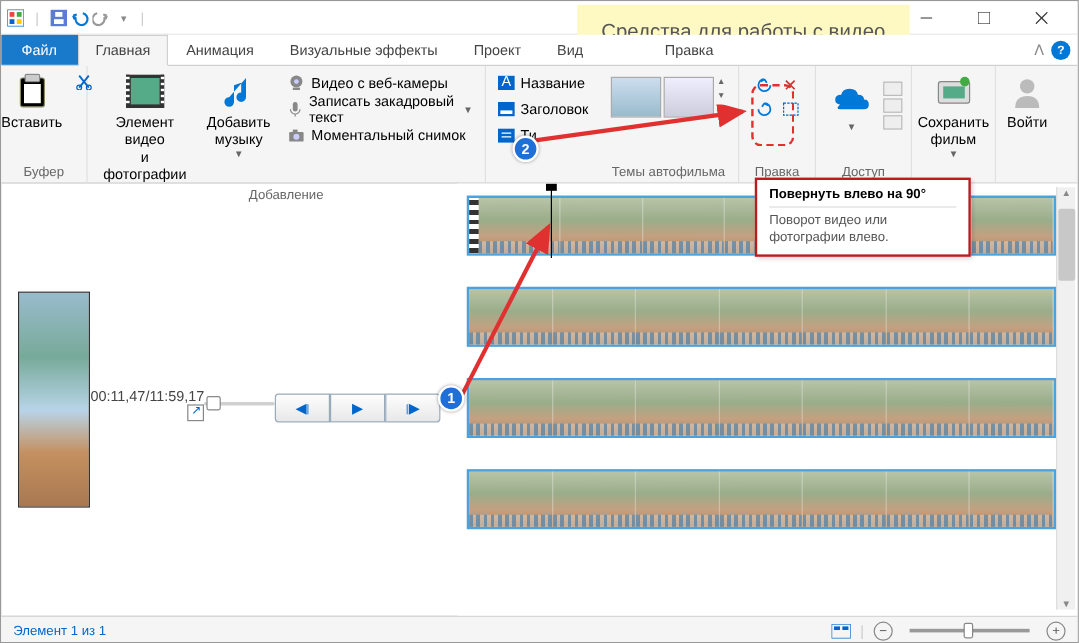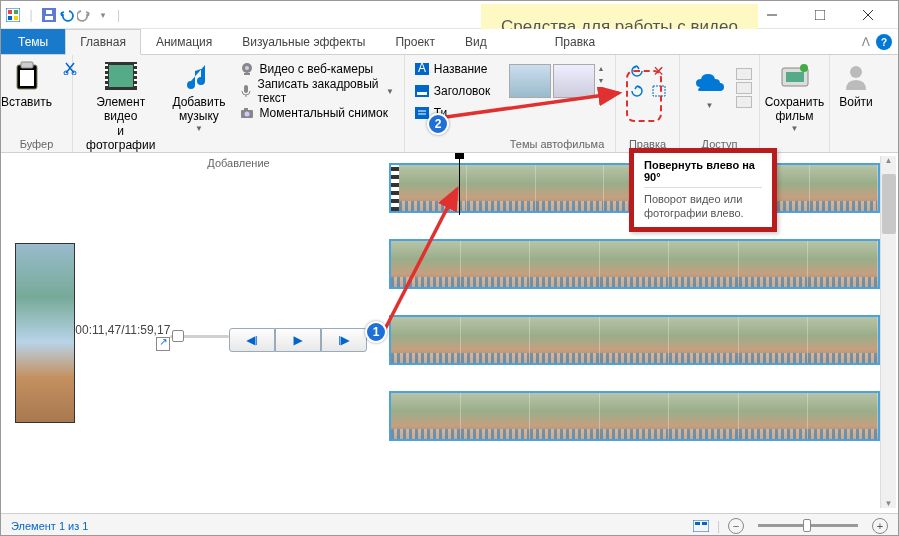--- a/index.html
+++ b/index.html
@@ -46,21 +46,21 @@
 .playhead{position:absolute;left:68px;top:-8px;width:1px;height:58px;background:#000}
 .playhead::before{content:"";position:absolute;top:-4px;left:-4px;width:9px;height:6px;background:#000}
 .scrollbar-v{position:absolute;right:2px;top:155px;width:16px;height:352px;background:#f0f0f0;border-left:1px solid #ddd}
 .scroll-thumb-v{position:absolute;top:18px;width:14px;left:1px;height:60px;background:#c8c8c8;border-radius:2px}
 .statusbar{height:24px;background:#f5f5f5;border-top:1px solid #d0d0d0;display:flex;align-items:center;padding:0 10px}
 .status-text{color:#0066cc;font-size:11px}
 .status-right{margin-left:auto;display:flex;align-items:center;gap:8px}
 .zoom-slider{width:100px;height:3px;background:#999;position:relative;margin:0 6px}
 .zoom-thumb{position:absolute;left:45px;top:-5px;width:8px;height:13px;background:#fff;border:1px solid #888;border-radius:2px}
 .circle-btn{width:16px;height:16px;border:1px solid #888;border-radius:50%;display:flex;align-items:center;justify-content:center;cursor:pointer;font-size:11px;color:#555}
-.tooltip{position:absolute;left:628px;top:147px;background:#fff;border:5px solid #b91c1c;padding:6px 10px;box-shadow:2px 2px 4px rgba(0,0,0,.2);z-index:10;width:148px}
+.tooltip{position:absolute;left:628px;top:147px;background:#fff;border:2px solid #b91c1c;padding:6px 10px;box-shadow:2px 2px 4px rgba(0,0,0,.2);z-index:10;width:180px}
 .tooltip-title{font-weight:bold;font-size:11px;margin-bottom:4px;border-bottom:1px solid #ddd;padding-bottom:4px}
 .tooltip-body{font-size:11px;color:#555;line-height:1.3}
 .callout{position:absolute;width:22px;height:22px;background:#1e6fd8;border:2px solid #fff;border-radius:50%;color:#fff;display:flex;align-items:center;justify-content:center;font-weight:bold;font-size:12px;box-shadow:0 0 3px rgba(0,0,0,.4);z-index:15}
 .red-arrow{position:absolute;z-index:12}
 .highlight-box{position:absolute;left:625px;top:69px;width:36px;height:52px;border:2.5px dashed #e03030;border-radius:8px;z-index:11}
 .expand-icon{display:inline-block;width:14px;height:14px;border:1px solid #888;margin-left:6px;position:relative}
 .expand-icon::after{content:"↗";position:absolute;top:-2px;left:2px;color:#0066cc;font-size:10px}
 .themes-row{display:flex;gap:2px}
 .theme-thumb{width:42px;height:34px;background:linear-gradient(#cde,#9bc);border:1px solid #aaa}
 .rotate-icon{width:20px;height:18px;display:flex;align-items:center;justify-content:center;cursor:pointer;border:1px solid transparent}
@@ -116,21 +116,21 @@
     <span class="win-btn">
         <svg width="10" height="10">
           <line x1="0" y1="0" x2="10" y2="10" stroke="#333"></line>
           <line x1="10" y1="0" x2="0" y2="10" stroke="#333"></line>
         </svg>
       </span>
   </div>
 </div>
 
 <div class="tabs">
-  <div class="tab file">Темы</div>
+  <div class="tab file">Файл</div>
   <div class="tab active">Главная</div>
   <div class="tab">Анимация</div>
   <div class="tab">Визуальные эффекты</div>
   <div class="tab">Проект</div>
   <div class="tab">Вид</div>
   <div class="tab context" style="margin-left:38px">Правка</div>
   <span class="collapse-icon">ᐱ</span>
   <span class="help-icon">?</span>
 </div>
 

